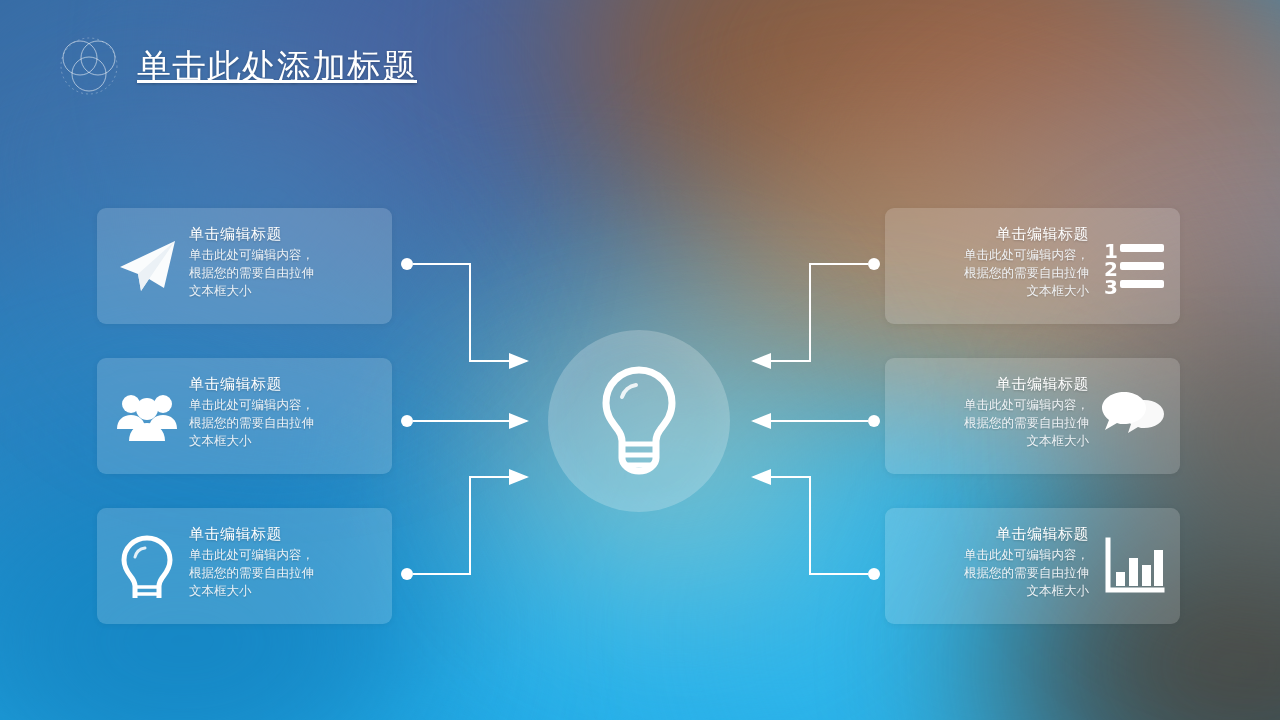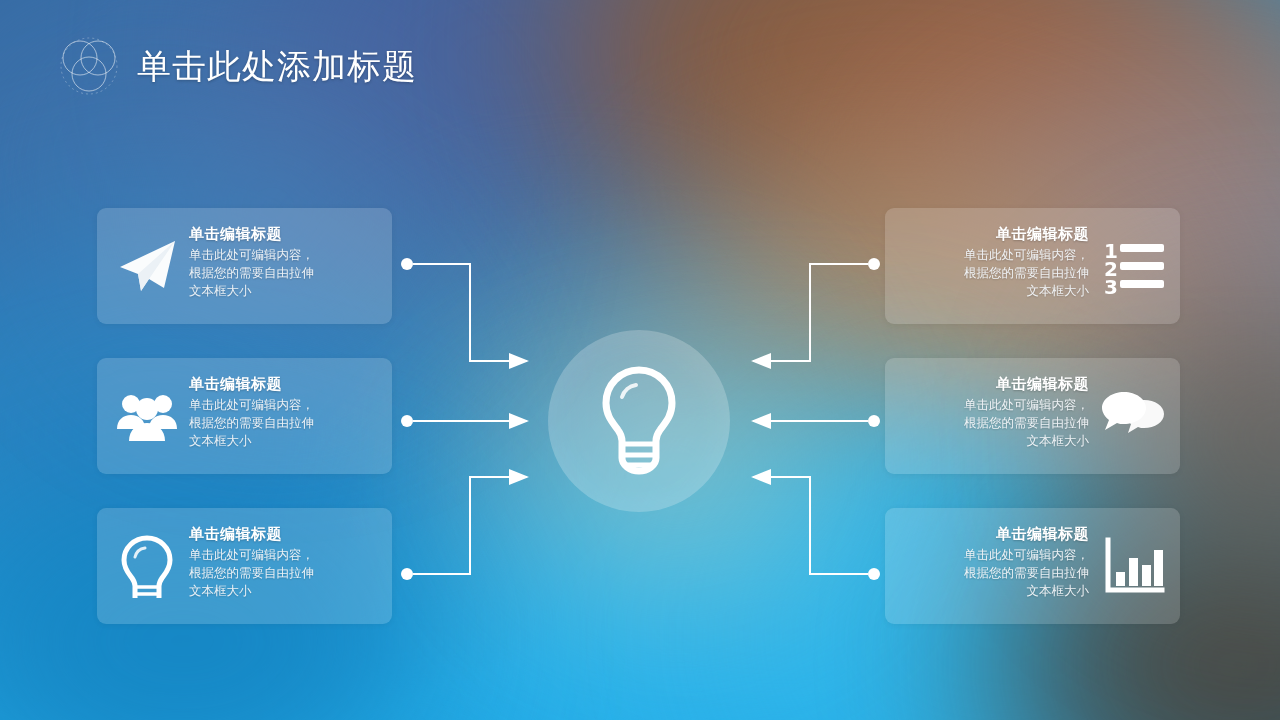--- a/index.html
+++ b/index.html
@@ -35,20 +35,21 @@
   .b15{ left:8%;    top:8%;    width:340px; height:300px; background:#4f7fb5; opacity:.5; }
 
   
   .header { position:absolute; left:0; top:0; z-index:5; }
   .venn { position:absolute; left:56px; top:36px; width:66px; height:62px; }
   .title {
     position:absolute; left:137px; top:44px;
     font-size:34px; color:#ffffff; letter-spacing:1px;
     text-shadow:0 1px 3px rgba(0,0,0,.25);
     white-space:nowrap;
+    text-decoration:underline;
   }
 
   
   .card {
     position:absolute; z-index:4;
     width:295px; height:116px;
     border-radius:9px;
     background:rgba(255,255,255,.17);
     box-shadow:0 1px 6px rgba(0,0,0,.06);
   }
@@ -56,21 +57,21 @@
   .card.right { left:885px; }
   .row1 { top:208px; }
   .row2 { top:358px; }
   .row3 { top:508px; }
 
   .card-text { position:absolute; top:17px; }
   .card.left  .card-text { left:92px;  width:190px; text-align:left; }
   .card.right .card-text { left:14px;  width:190px; text-align:right; }
 
   .c-title {
-    font-size:15px; font-weight:bold; color:#ffffff;
+    font-size:15px; font-weight:normal; color:#ffffff;
     letter-spacing:.5px; line-height:1.25;
     text-shadow:0 1px 2px rgba(0,0,0,.22);
     margin-bottom:3px;
   }
   .c-body {
     font-size:12.5px; color:#f2f5f8; line-height:1.45;
     text-shadow:0 1px 2px rgba(0,0,0,.20);
     opacity:.96;
     font-family:Liberation Mono, monospace;
   }

